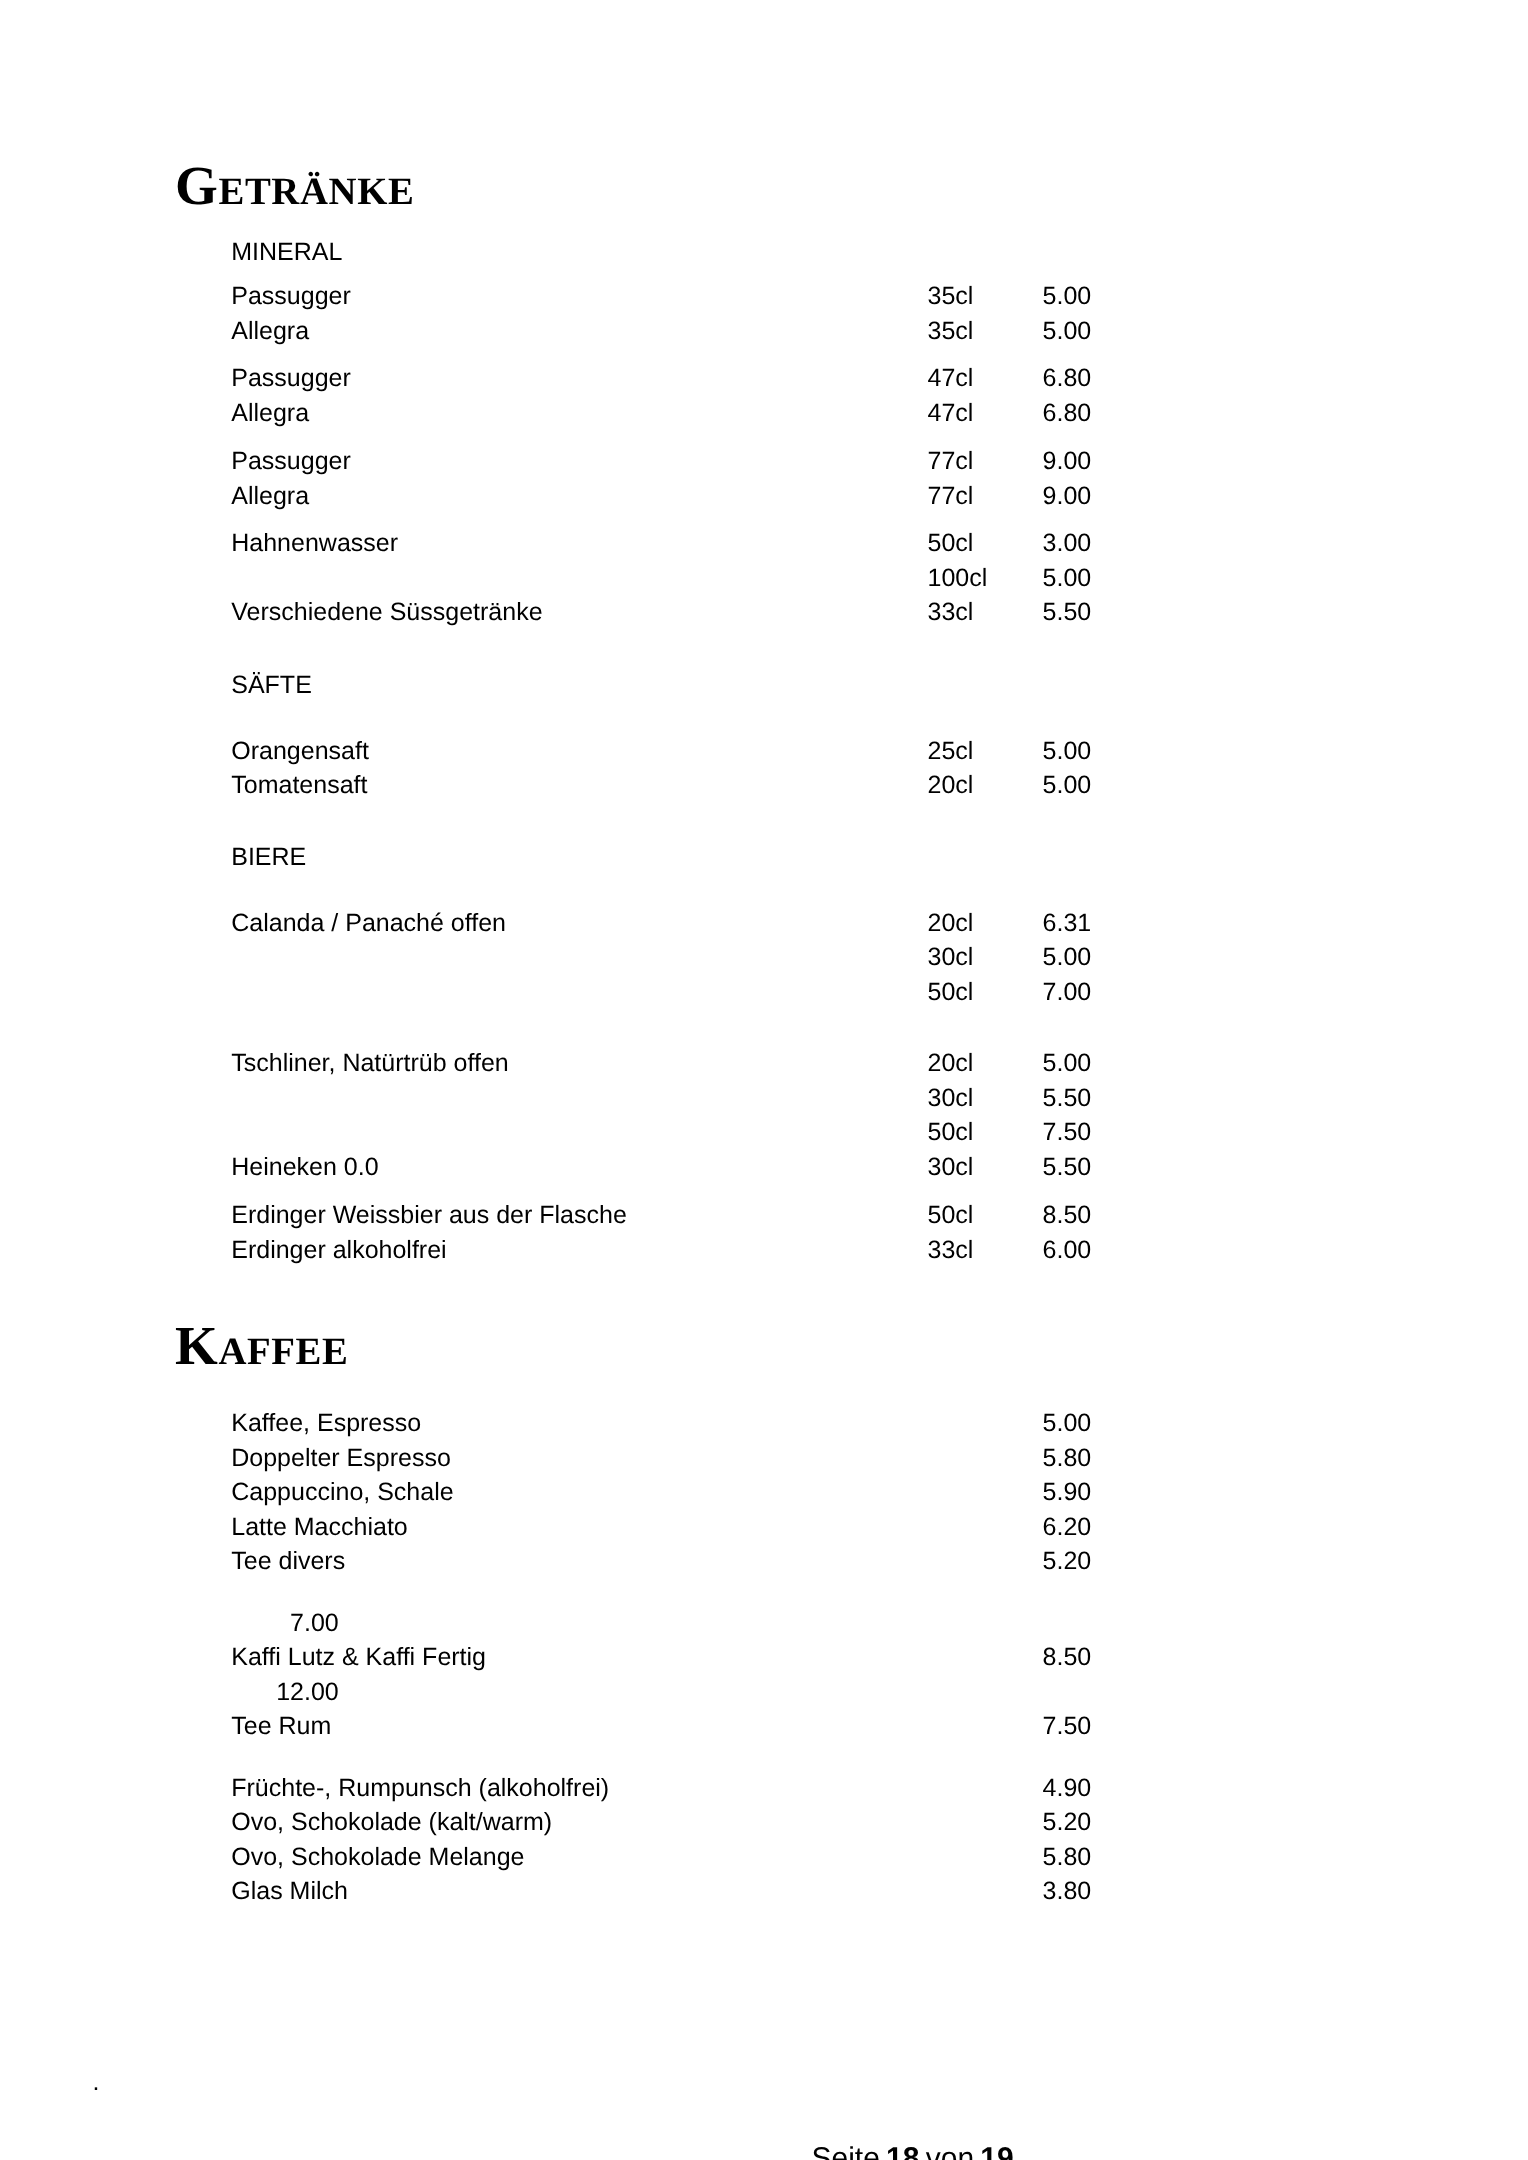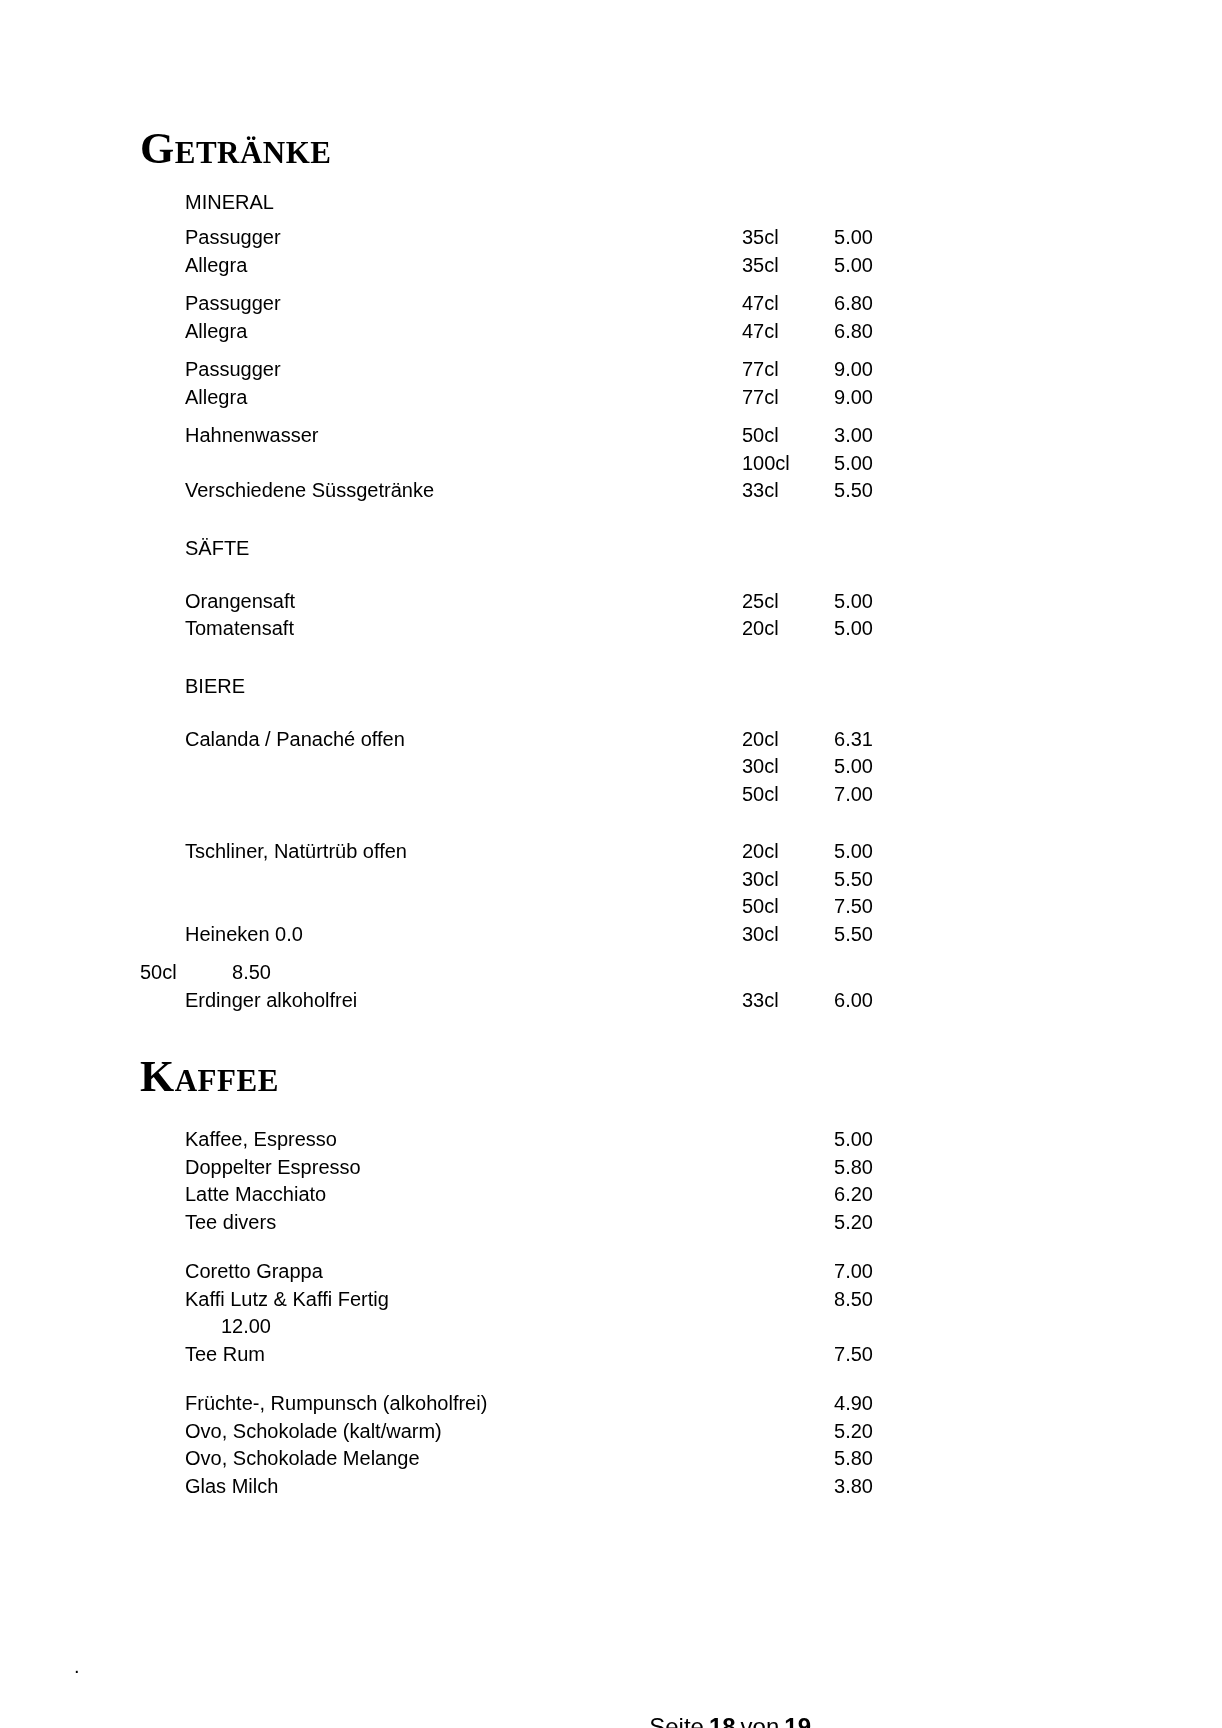--- a/index.html
+++ b/index.html
@@ -188,20 +188,21 @@
       </div>
       <div class="row">
         <span class="name">Heineken 0.0</span>
         <span class="size">30cl</span>
         <span class="price">5.50</span>
       </div>
     </div>
 
     <div class="group">
       <div class="row">
+        <span class="name">Erdinger Weissbier aus der Flasche</span>
         <span class="size">50cl</span>
         <span class="price">8.50</span>
       </div>
       <div class="row">
         <span class="name">Erdinger alkoholfrei</span>
         <span class="size">33cl</span>
         <span class="price">6.00</span>
       </div>
     </div>
 
@@ -212,34 +213,38 @@
         <span class="name">Kaffee, Espresso</span>
         <span class="size"></span>
         <span class="price">5.00</span>
       </div>
       <div class="row">
         <span class="name">Doppelter Espresso</span>
         <span class="size"></span>
         <span class="price">5.80</span>
       </div>
       <div class="row">
+        <span class="name">Cappuccino, Schale</span>
+        <span class="size"></span>
+        <span class="price">5.90</span>
+      </div>
+      <div class="row">
         <span class="name">Latte Macchiato</span>
         <span class="size"></span>
         <span class="price">6.20</span>
       </div>
       <div class="row">
         <span class="name">Tee divers</span>
         <span class="size"></span>
         <span class="price">5.20</span>
       </div>
     </div>
 
     <div class="group gap-lg">
       <div class="row">
-        <span class="name">Coretto Grappa</span>
         <span class="size"></span>
         <span class="price">7.00</span>
       </div>
       <div class="row">
         <span class="name">Kaffi Lutz &amp; Kaffi Fertig</span>
         <span class="size"></span>
         <span class="price">8.50</span>
       </div>
       <div class="row">
         <span class="size"></span>

